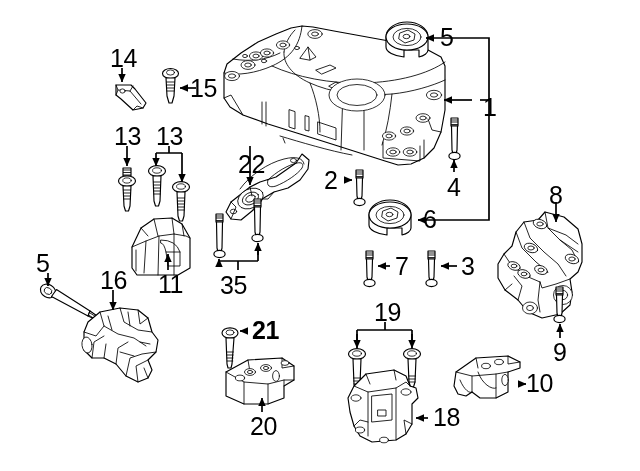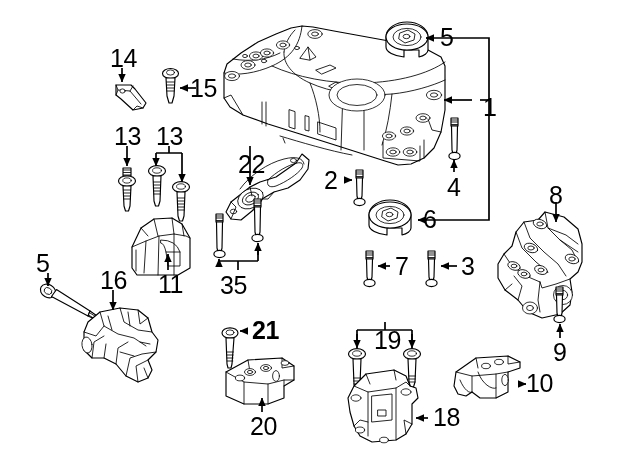--- a/index.html
+++ b/index.html
@@ -447,19 +447,19 @@
   <div class="callout-label" style="left:553px;top:340px;">9</div>
   <div class="callout-label" style="left:526px;top:371px;">10</div>
   <div class="callout-label" style="left:158px;top:272px;">11</div>
   <div class="callout-label" style="left:114px;top:124px;">13</div>
   <div class="callout-label" style="left:156px;top:124px;">13</div>
   <div class="callout-label" style="left:110px;top:46px;">14</div>
   <div class="callout-label" style="left:190px;top:76px;">15</div>
   <div class="callout-label" style="left:100px;top:268px;">16</div>
   <div class="callout-label" style="left:36px;top:251px;">5</div>
   <div class="callout-label" style="left:433px;top:405px;">18</div>
-  <div class="callout-label" style="left:374px;top:300px;margin-top:28px;">19</div>
+  <div class="callout-label" style="left:374px;top:300px;">19</div>
   <div class="callout-label" style="left:250px;top:414px;">20</div>
   <div class="callout-label" style="left:252px;top:318px;font-weight:bold;">21</div>
   <div class="callout-label" style="left:238px;top:124px;margin-top:28px;">22</div>
   <div class="callout-label" style="left:220px;top:273px;">35</div>
 
 </div>
 
 </body></html>

